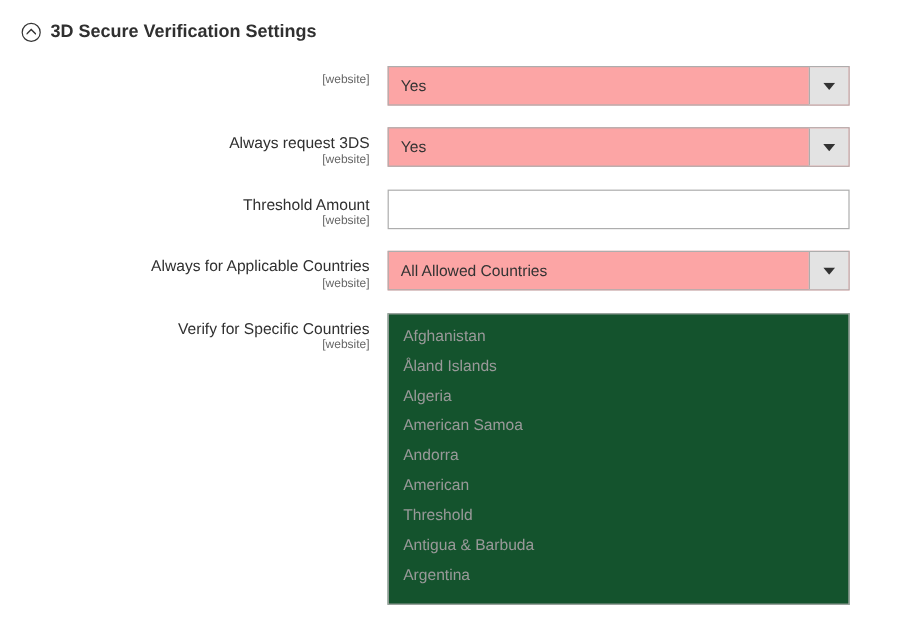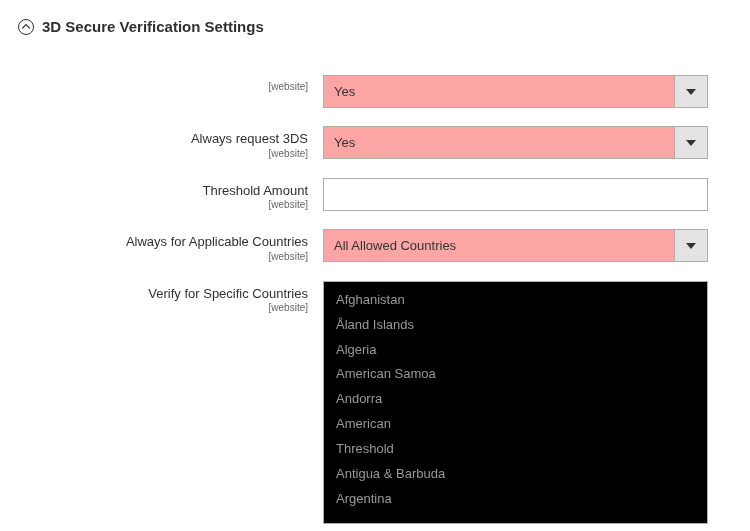--- a/index.html
+++ b/index.html
@@ -12,21 +12,21 @@
       font-size: 13px;
       color: #333;
       background: #fff;
       width: 750px;
       padding: 18px;
     }
     .section-header {
       display: flex;
       align-items: flex-end;
       gap: 8px;
-      margin-bottom: 40px;
+      margin-bottom: 20px;
     }
     .collapse-toggle {
       width: 16px;
       height: 16px;
       border: 1.5px solid #333;
       border-radius: 50%;
       display: flex;
       align-items: center;
       justify-content: center;
       cursor: pointer;
@@ -104,21 +104,21 @@
       border: 1px solid #adadad;
       padding: 7px 10px;
       font-size: 13px;
       color: #333;
       background: #fff;
     }
     .multiselect {
       width: 100%;
       height: 243px;
       border: 1px solid #adadad;
-      background: #000000;
+      background: #14532d;
       overflow-y: scroll;
       padding: 6px 0;
     }
     .multiselect-option {
       padding: 4px 12px;
       font-size: 13px;
       color: #999;
       cursor: default;
       line-height: 1.3;
     }

